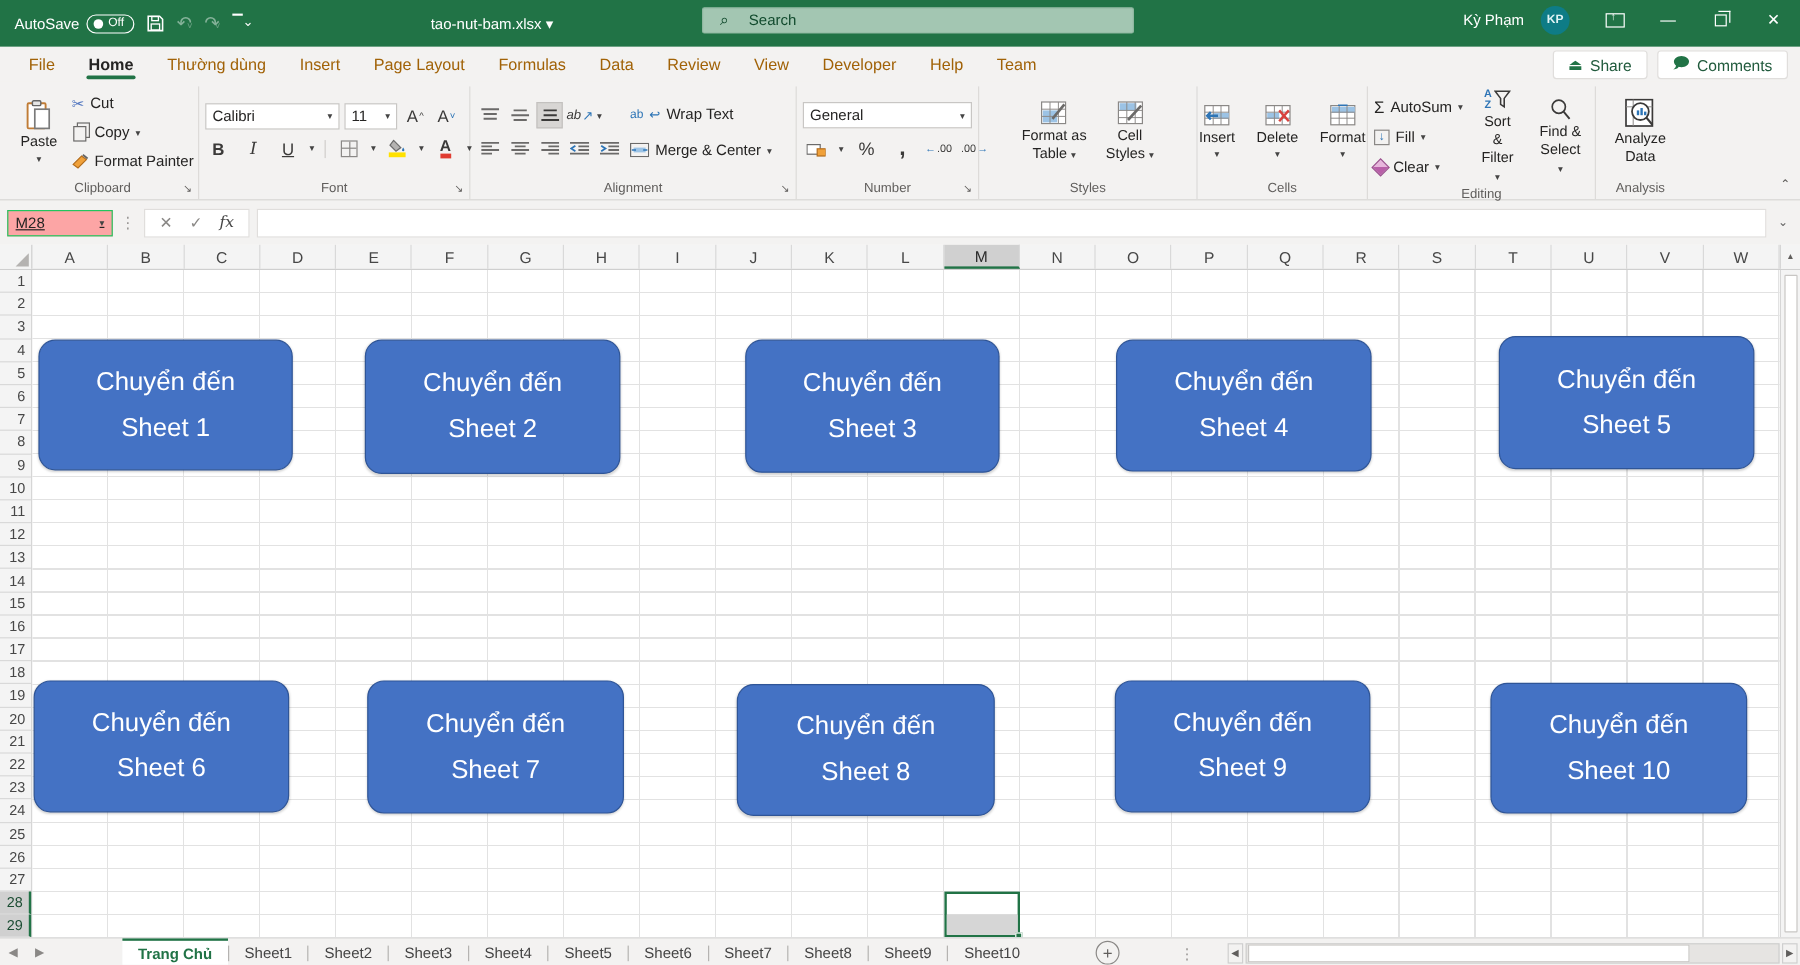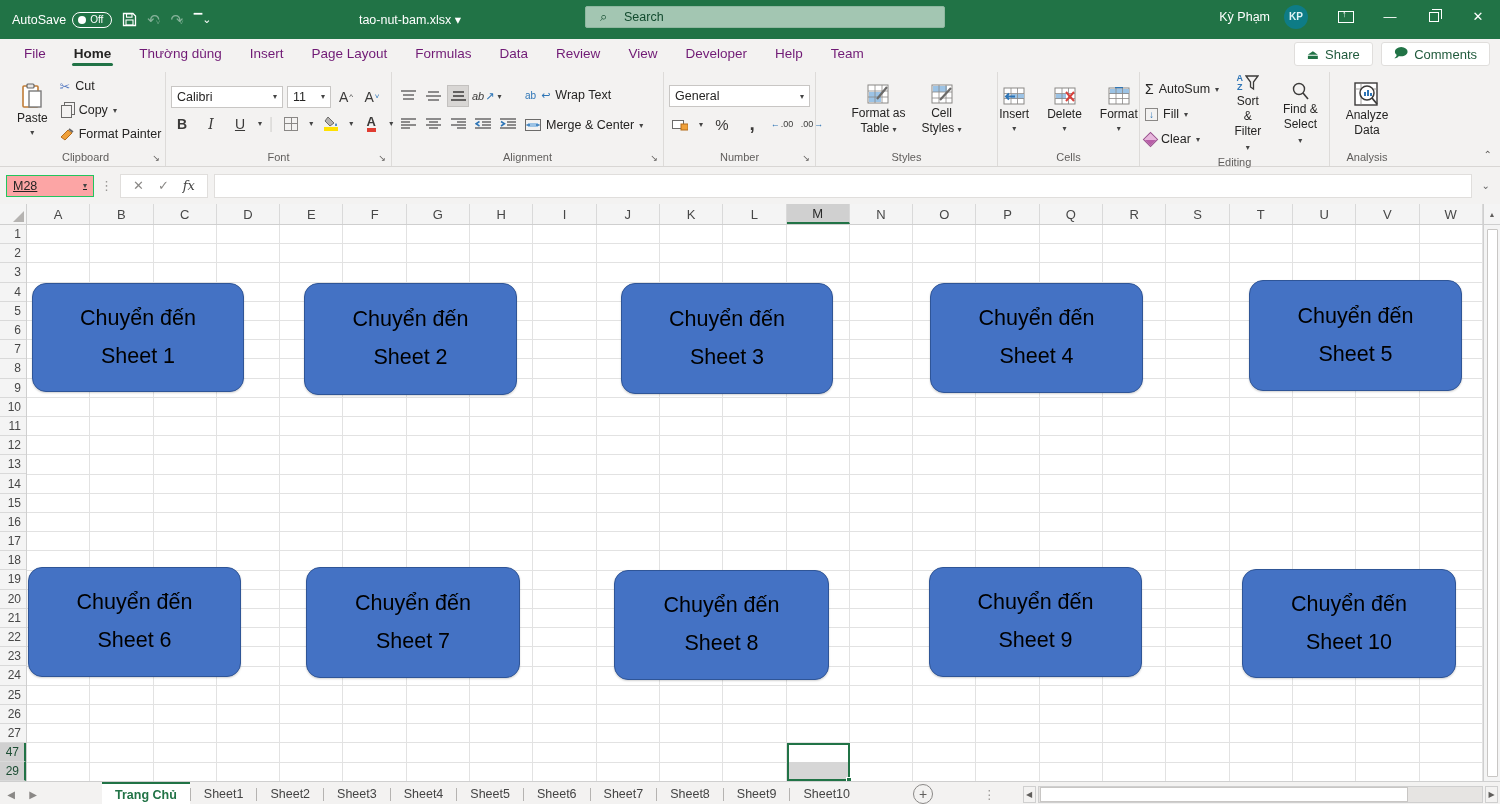--- a/index.html
+++ b/index.html
@@ -27,21 +27,21 @@
     margin:0 16px 0 14px; }
   .winbtn { width:44px; height:33px; display:flex; align-items:center; justify-content:center; font-size:13px; }
   .restore-glyph { position:relative; width:10px; height:10px; border:1px solid #fff; background:transparent; }
   .restore-glyph::before { content:""; position:absolute; left:2px; top:-4px; width:9px; height:9px;
     border:1px solid #fff; border-left:none; border-bottom:none; }
   .ribbon-disp { width:16px; height:12px; border:1px solid #fff; position:relative; }
   .ribbon-disp::before { content:"↑"; position:absolute; left:3px; top:-3px; font-size:9px; }
 
   
   .tabrow { height:29px; background:#f3f2f1; display:flex; align-items:flex-end; padding-left:10px; position:relative; }
-  .rtab { padding:5px 14px 7px; font-size:13.5px; color:#701a75; cursor:default; white-space:nowrap; }
+  .rtab { padding:5px 14px 7px; font-size:13.5px; color:#a16207; cursor:default; white-space:nowrap; }
   .rtab.active { font-weight:700; color:#252423; position:relative; }
   .rtab.active::after { content:""; position:absolute; left:12px; right:12px; bottom:2px;
     height:3px; background:#217346; border-radius:2px; }
   .tabrow-actions { position:absolute; right:10px; top:3px; display:flex; gap:8px; }
   .pillbtn { display:flex; align-items:center; gap:6px; background:#fff; border:1px solid #e0dedc;
     border-radius:3px; height:24px; padding:0 12px; font-size:13px; color:#205a3c; }
   .pillbtn .g { color:#217346; font-size:13px; }
 
   
   .ribbon { height:99px; background:#f3f2f1; border-bottom:1px solid #d8d6d4;
@@ -95,21 +95,21 @@
   .rowheaders { width:27px; background:#f4f4f4; border-right:1px solid #cfcfcf; }
   .rowh { height:19.2px; font-size:12px; color:#474747; display:flex; align-items:center;
     justify-content:flex-end; padding-right:5px; border-bottom:1px solid #d9d9d9; }
   .rowh.sel { background:#d0d0d0; border-right:2px solid #217346; color:#1c4d33; }
   .canvas { position:relative; width:1456px; overflow:hidden;
     background:
       repeating-linear-gradient(to right, transparent 0, transparent 62.3px, #e2e2e2 62.3px, #e2e2e2 63.3px),
       repeating-linear-gradient(to bottom, transparent 0, transparent 18.2px, #e2e2e2 18.2px, #e2e2e2 19.2px),
       #fff; }
   .sbtn { position:absolute; background:#4472c4; border:1.5px solid #2f5597; border-radius:14px;
-    color:#000000; display:flex; flex-direction:column; align-items:center; justify-content:center;
+    color:#ffffff; display:flex; flex-direction:column; align-items:center; justify-content:center;
     font-size:21.5px; line-height:1.75; text-align:center;
     box-shadow:0 1px 2px rgba(0,0,0,.18); }
   .selection { position:absolute; border:2px solid #217346; background:transparent; }
   .selection .shade { position:absolute; left:0; right:0; bottom:0; height:50%; background:#d6d6d6; }
   .fillhandle { position:absolute; right:-4px; bottom:-4px; width:6px; height:6px;
     background:#217346; border:1px solid #fff; }
 
   
   .tabstrip { height:25px; background:#f3f2f1; border-top:1px solid #cfcfcf;
     display:flex; align-items:stretch; font-size:12.5px; color:#444; }
@@ -597,21 +597,21 @@
         <div class="rowh">18</div>
         <div class="rowh">19</div>
         <div class="rowh">20</div>
         <div class="rowh">21</div>
         <div class="rowh">22</div>
         <div class="rowh">23</div>
         <div class="rowh">24</div>
         <div class="rowh">25</div>
         <div class="rowh">26</div>
         <div class="rowh">27</div>
-        <div class="rowh sel">47</div>
+        <div class="rowh sel">28</div>
         <div class="rowh sel">29</div>
       </div>
     <div class="canvas" id="canvas">
       <div class="selection" id="selection" style="left: 760px; top: 518px; width: 63px; height: 38px;">
         <div class="shade"></div>
         <div class="fillhandle"></div>
       </div>
     <div class="sbtn" style="left: 5px; top: 58px; width: 212px; height: 109px;">
           <span>Chuyển đến</span>
           <span>Sheet 1</span>

